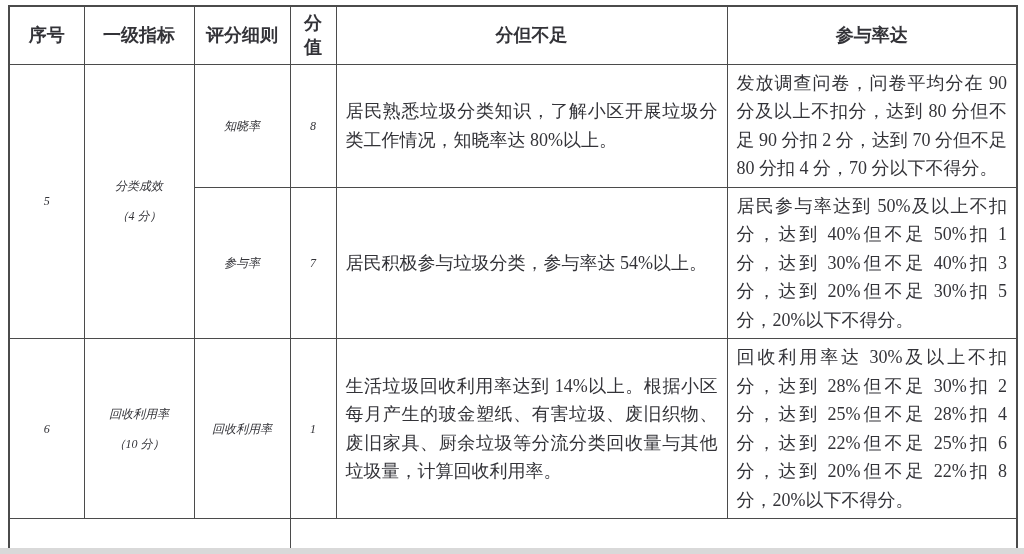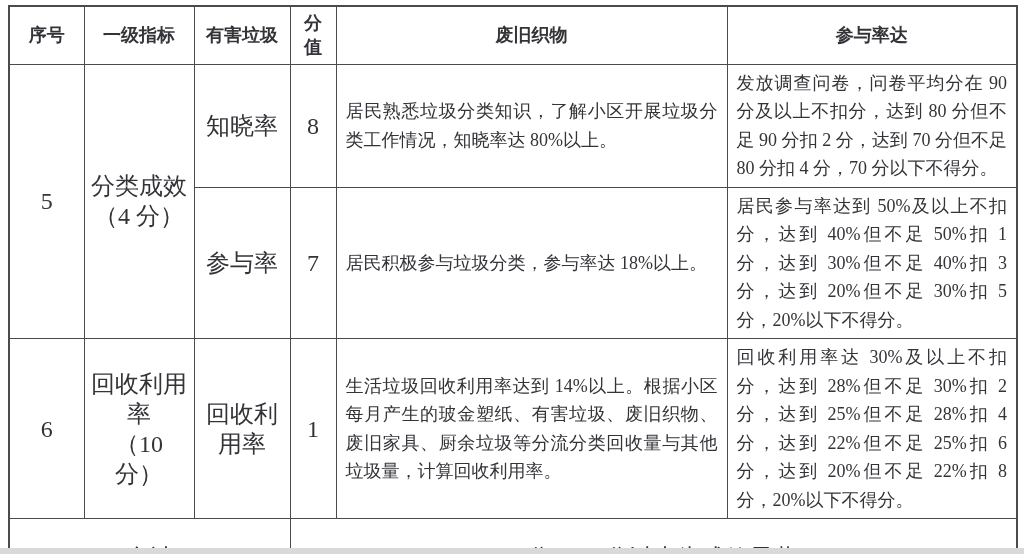--- a/index.html
+++ b/index.html
@@ -32,23 +32,24 @@
   table.rubric { border-width: 2px; }
   th, td { vertical-align: middle; padding: 0; }
   th {
     font-weight: bold;
     font-size: 18px;
     text-align: center;
     line-height: 24px;
   }
   td.center {
     text-align: center;
-    font-size: 24px;
+    font-size: 12px;
     line-height: 30px;
     padding: 2px 5px;
+    font-style: italic;
   }
   td.text {
     font-size: 18px;
     text-align: justify;
     line-height: 28.5px;
     padding: 4px 9px;
   }
   .preline { white-space: pre-line; }
   .bottom-strip {
     position: absolute;
@@ -66,41 +67,41 @@
     <col style="width:110px">
     <col style="width:96px">
     <col style="width:46px">
     <col style="width:391px">
     <col style="width:290px">
   </colgroup>
   <thead>
     <tr style="height:58px">
       <th>序号</th>
       <th>一级指标</th>
-      <th>有害垃圾</th>
+      <th>评分细则</th>
       <th class="preline">分
 值</th>
-      <th>废旧织物</th>
+      <th>分但不足</th>
       <th>参与率达</th>
     </tr>
   </thead>
   <tbody>
     <tr style="height:115px">
       <td class="center" rowspan="2">5</td>
       <td class="center preline" rowspan="2">分类成效
 （4 分）</td>
       <td class="center">知晓率</td>
       <td class="center">8</td>
       <td class="text">居民熟悉垃圾分类知识，了解小区开展垃圾分类工作情况，知晓率达 80%以上。</td>
       <td class="text">发放调查问卷，问卷平均分在 90 分及以上不扣分，达到 80 分但不足 90 分扣 2 分，达到 70 分但不足 80 分扣 4 分，70 分以下不得分。</td>
     </tr>
     <tr style="height:144px">
       <td class="center">参与率</td>
       <td class="center">7</td>
-      <td class="text">居民积极参与垃圾分类，参与率达 18%以上。</td>
+      <td class="text">居民积极参与垃圾分类，参与率达 54%以上。</td>
       <td class="text">居民参与率达到 50%及以上不扣分，达到 40%但不足 50%扣 1 分，达到 30%但不足 40%扣 3 分，达到 20%但不足 30%扣 5 分，20%以下不得分。</td>
     </tr>
     <tr style="height:146px">
       <td class="center">6</td>
       <td class="center preline">回收利用率
 （10 分）</td>
       <td class="center">回收利用率</td>
       <td class="center">1</td>
       <td class="text">生活垃圾回收利用率达到 14%以上。根据小区每月产生的玻金塑纸、有害垃圾、废旧织物、废旧家具、厨余垃圾等分流分类回收量与其他垃圾量，计算回收利用率。</td>
       <td class="text">回收利用率达 30%及以上不扣分，达到 28%但不足 30%扣 2 分，达到 25%但不足 28%扣 4 分，达到 22%但不足 25%扣 6 分，达到 20%但不足 22%扣 8 分，20%以下不得分。</td>

